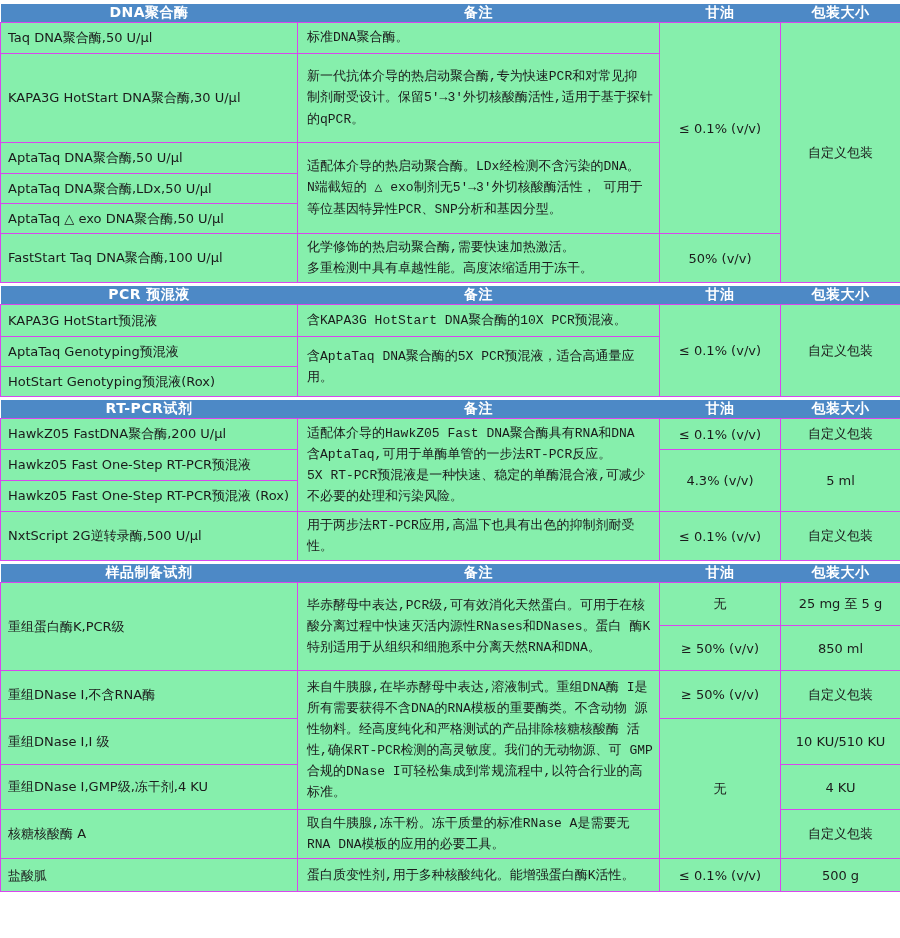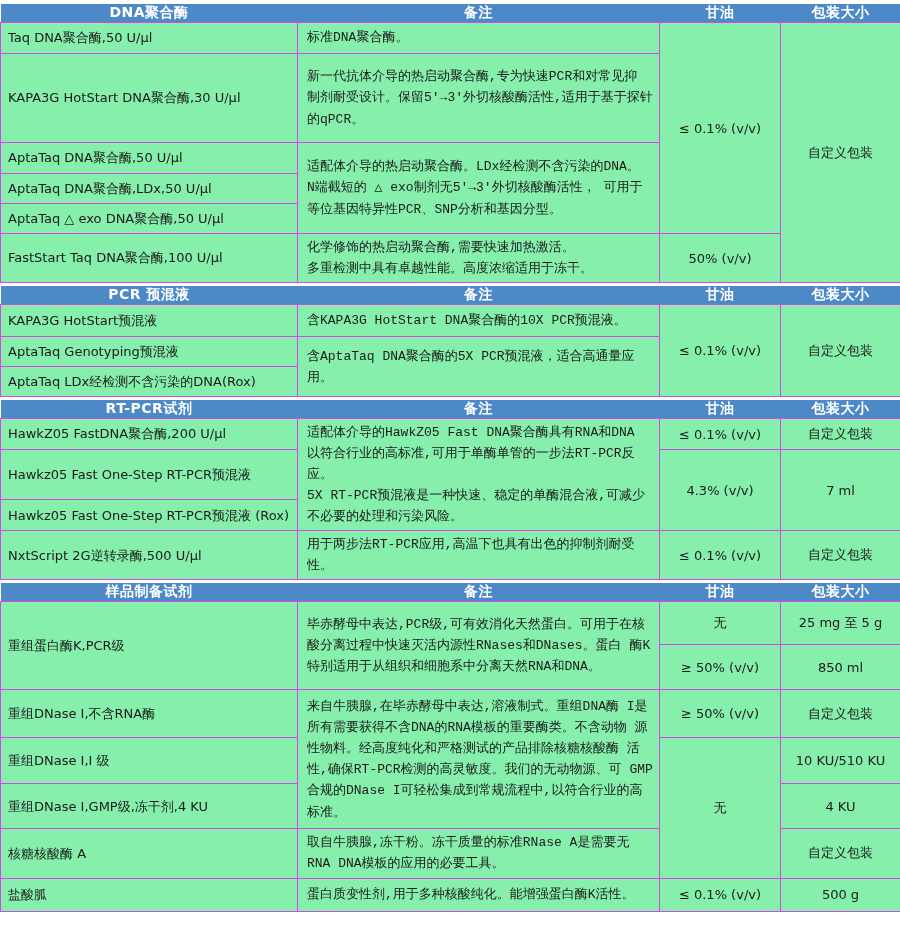--- a/index.html
+++ b/index.html
@@ -126,21 +126,21 @@
       <td class="product">KAPA3G HotStart预混液</td>
       <td class="note">含KAPA3G HotStart DNA聚合酶的10X PCR预混液。</td>
       <td class="center" rowspan="3">≤ 0.1% (v/v)</td>
       <td class="center" rowspan="3">自定义包装</td>
     </tr>
     <tr style="height:30px">
       <td class="product">AptaTaq Genotyping预混液</td>
       <td class="note" rowspan="2">含AptaTaq DNA聚合酶的5X PCR预混液，适合高通量应用。</td>
     </tr>
     <tr style="height:30px">
-      <td class="product">AptaTaq LDx经检测不含污染的DNA(Rox)</td>
+      <td class="product">HotStart Genotyping预混液(Rox)</td>
     </tr>
   </tbody>
     </table>
 
   <table class="section">
     <colgroup>
         <col class="c1">
         <col class="c2">
         <col class="c3">
         <col class="c4">
@@ -148,30 +148,30 @@
     <tbody>
         <tr>
       <th class="sec">RT-PCR试剂</th>
       <th class="sec">备注</th>
       <th class="sec">甘油</th>
       <th class="sec">包装大小</th>
     </tr>
     <tr style="height:31px">
       <td class="product">HawkZ05 FastDNA聚合酶,200 U/μl</td>
       <td class="note" rowspan="3">
-        <div>适配体介导的HawkZ05 Fast DNA聚合酶具有RNA和DNA 以符合行业的高标准,可用于单酶单管的一步法RT-PCR反应。</div>
+        <div>适配体介导的HawkZ05 Fast DNA聚合酶具有RNA和DNA 含AptaTaq,可用于单酶单管的一步法RT-PCR反应。</div>
         <div>5X RT-PCR预混液是一种快速、稳定的单酶混合液,可减少不必要的处理和污染风险。</div>
       </td>
       <td class="center">≤ 0.1% (v/v)</td>
       <td class="center">自定义包装</td>
     </tr>
     <tr style="height:31px">
       <td class="product">Hawkz05 Fast One-Step RT-PCR预混液</td>
       <td class="center" rowspan="2">4.3% (v/v)</td>
-      <td class="center" rowspan="2">7 ml</td>
+      <td class="center" rowspan="2">5 ml</td>
     </tr>
     <tr style="height:31px">
       <td class="product">Hawkz05 Fast One-Step RT-PCR预混液 (Rox)</td>
     </tr>
     <tr style="height:31px">
       <td class="product">NxtScript 2G逆转录酶,500 U/μl</td>
       <td class="note">用于两步法RT-PCR应用,高温下也具有出色的抑制剂耐受性。</td>
       <td class="center">≤ 0.1% (v/v)</td>
       <td class="center">自定义包装</td>
     </tr>

